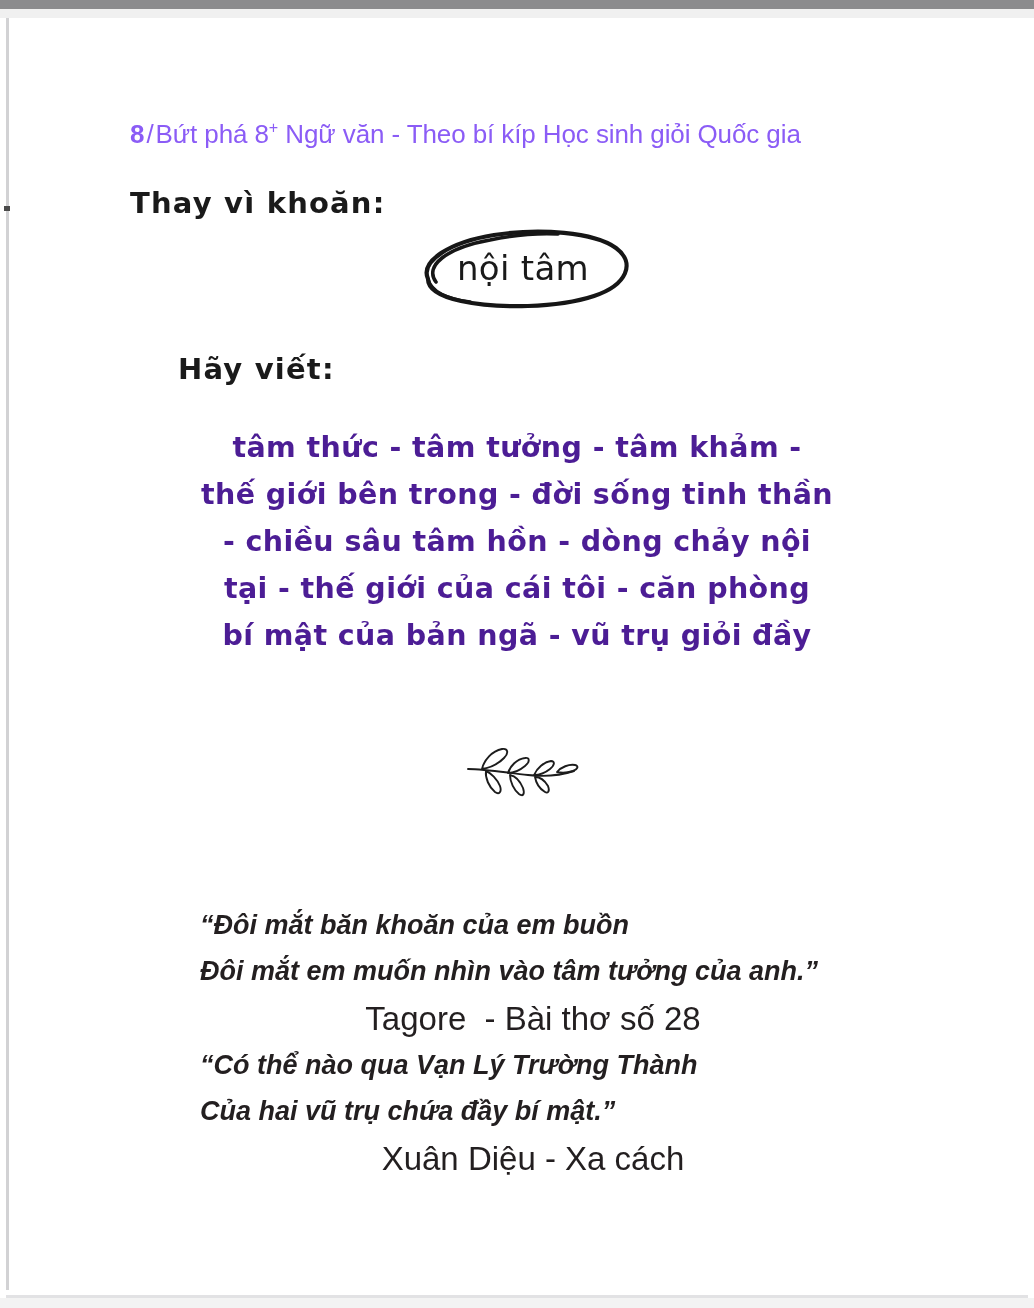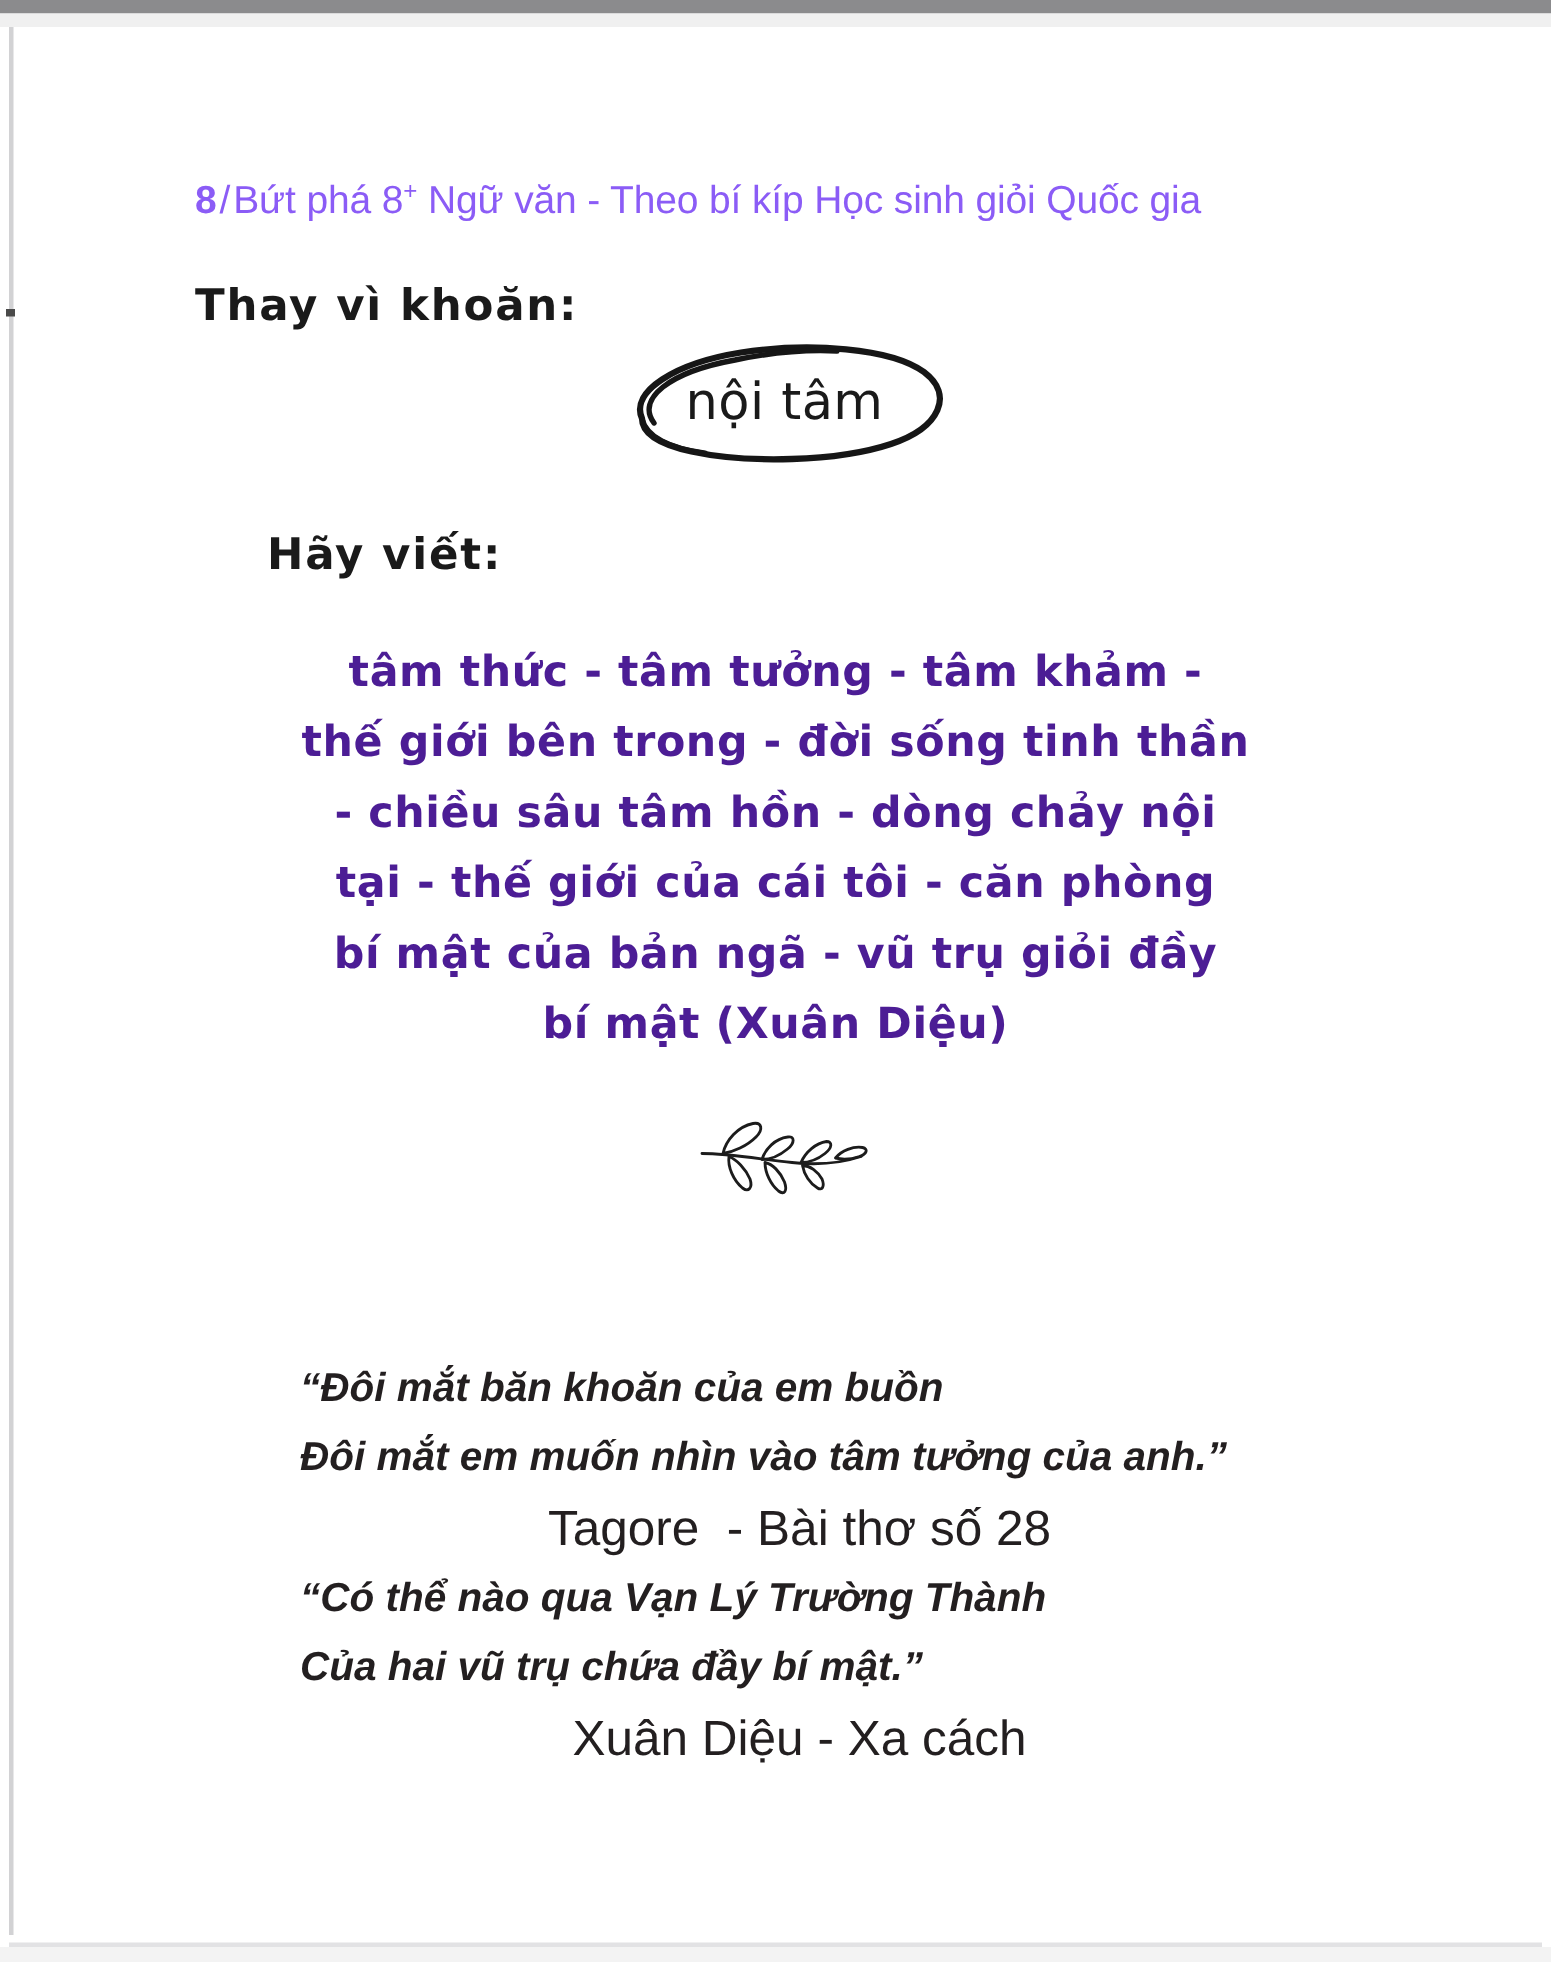--- a/index.html
+++ b/index.html
@@ -207,21 +207,20 @@
   <div class="prompt" id="prompt-use">
     <span>Hãy viết</span><span class="colon">:</span>
   </div>
 
   <div class="synonyms">
     <span class="ln">tâm thức - tâm tưởng - tâm khảm -</span>
     <span class="ln">thế giới bên trong - đời sống tinh thần</span>
     <span class="ln">- chiều sâu tâm hồn - dòng chảy nội</span>
     <span class="ln">tại - thế giới của cái tôi - căn phòng</span>
     <span class="ln">bí mật của bản ngã - vũ trụ giỏi đầy</span>
-    <span class="ln">bí mật (Xuân Diệu)</span>
   </div>
 
   <svg class="ornament" viewBox="0 0 124 60" aria-hidden="true">
     <g fill="none" stroke="#1c1c1c" stroke-width="1.9" stroke-linecap="round" stroke-linejoin="round">
       <path d="M6 27 C24 27, 46 31, 66 33 C84 35, 100 33, 112 29"></path>
       <path d="M20 27 C22 18, 30 9, 40 7 C46 6, 47 11, 42 16 C36 22, 27 26, 20 27 Z"></path>
       <path d="M24 29 C23 36, 27 45, 33 50 C37 53, 40 50, 38 44 C35 37, 29 31, 24 29 Z"></path>
       <path d="M46 31 C48 24, 55 17, 63 16 C68 15, 68 20, 63 24 C57 29, 51 31, 46 31 Z"></path>
       <path d="M48 33 C48 40, 52 48, 57 52 C61 55, 63 52, 61 46 C58 39, 53 34, 48 33 Z"></path>
       <path d="M72 33 C75 26, 82 20, 89 19 C93 19, 93 23, 88 27 C83 31, 77 33, 72 33 Z"></path>

